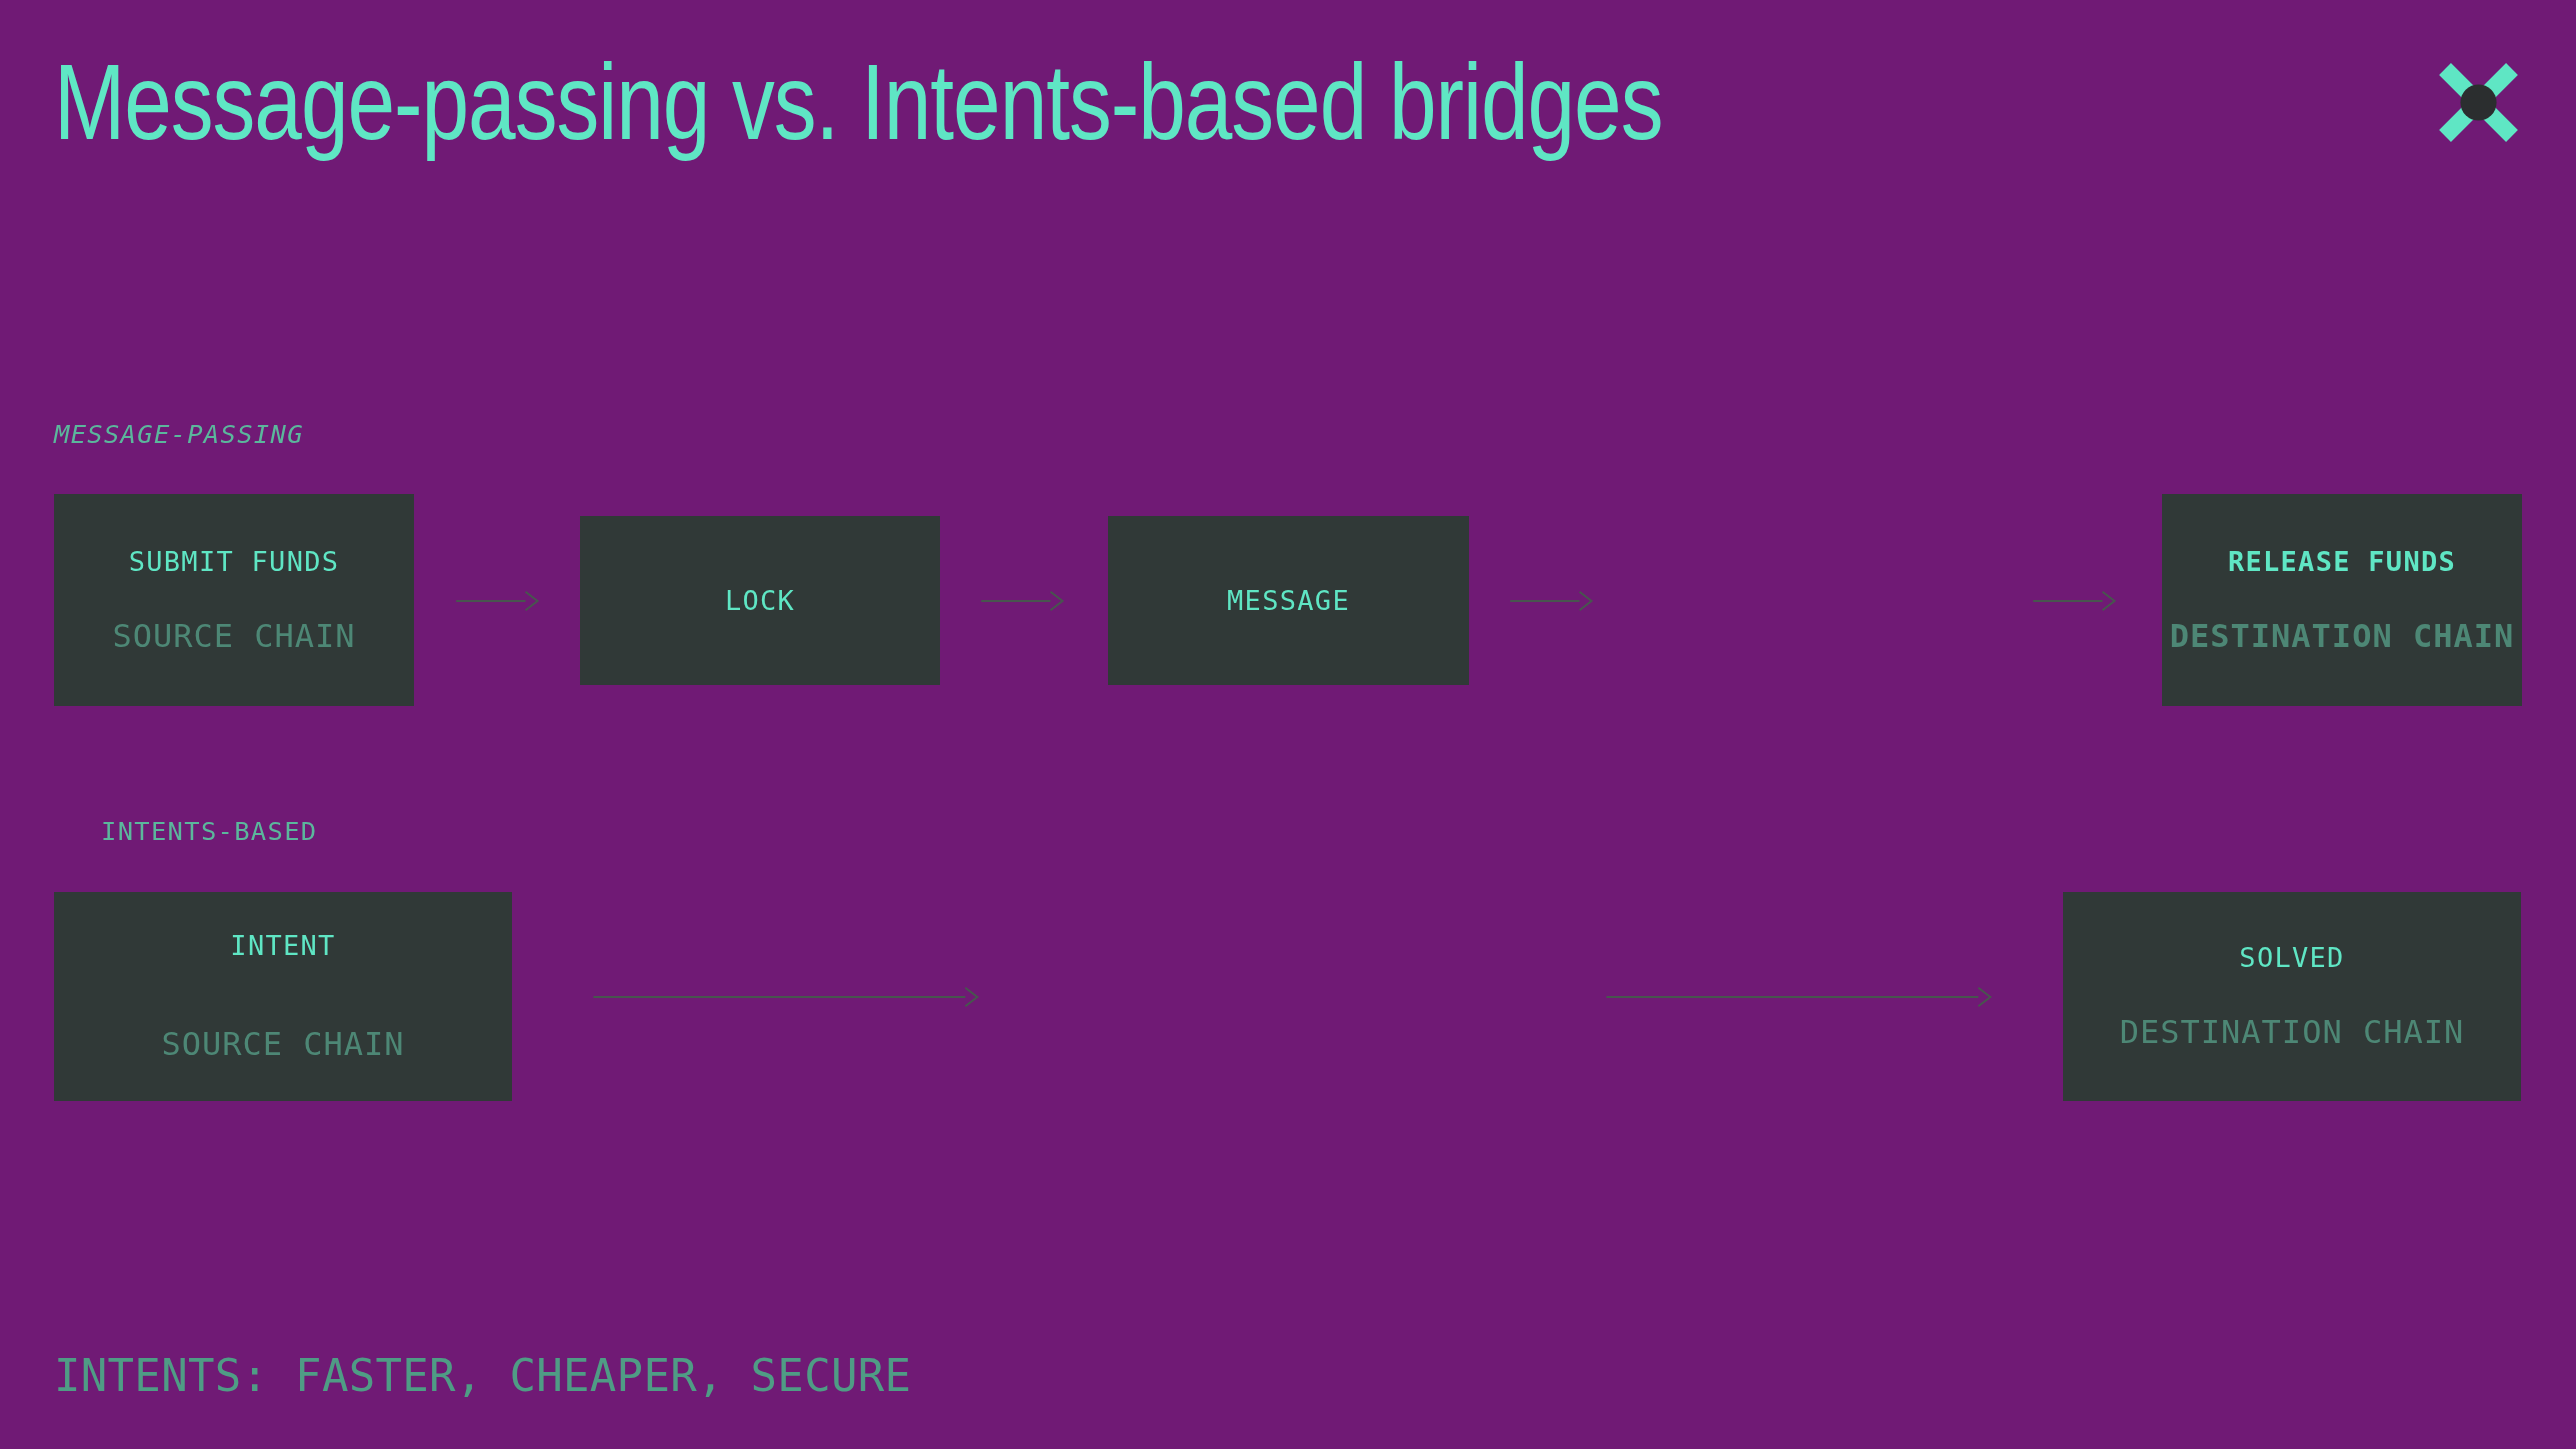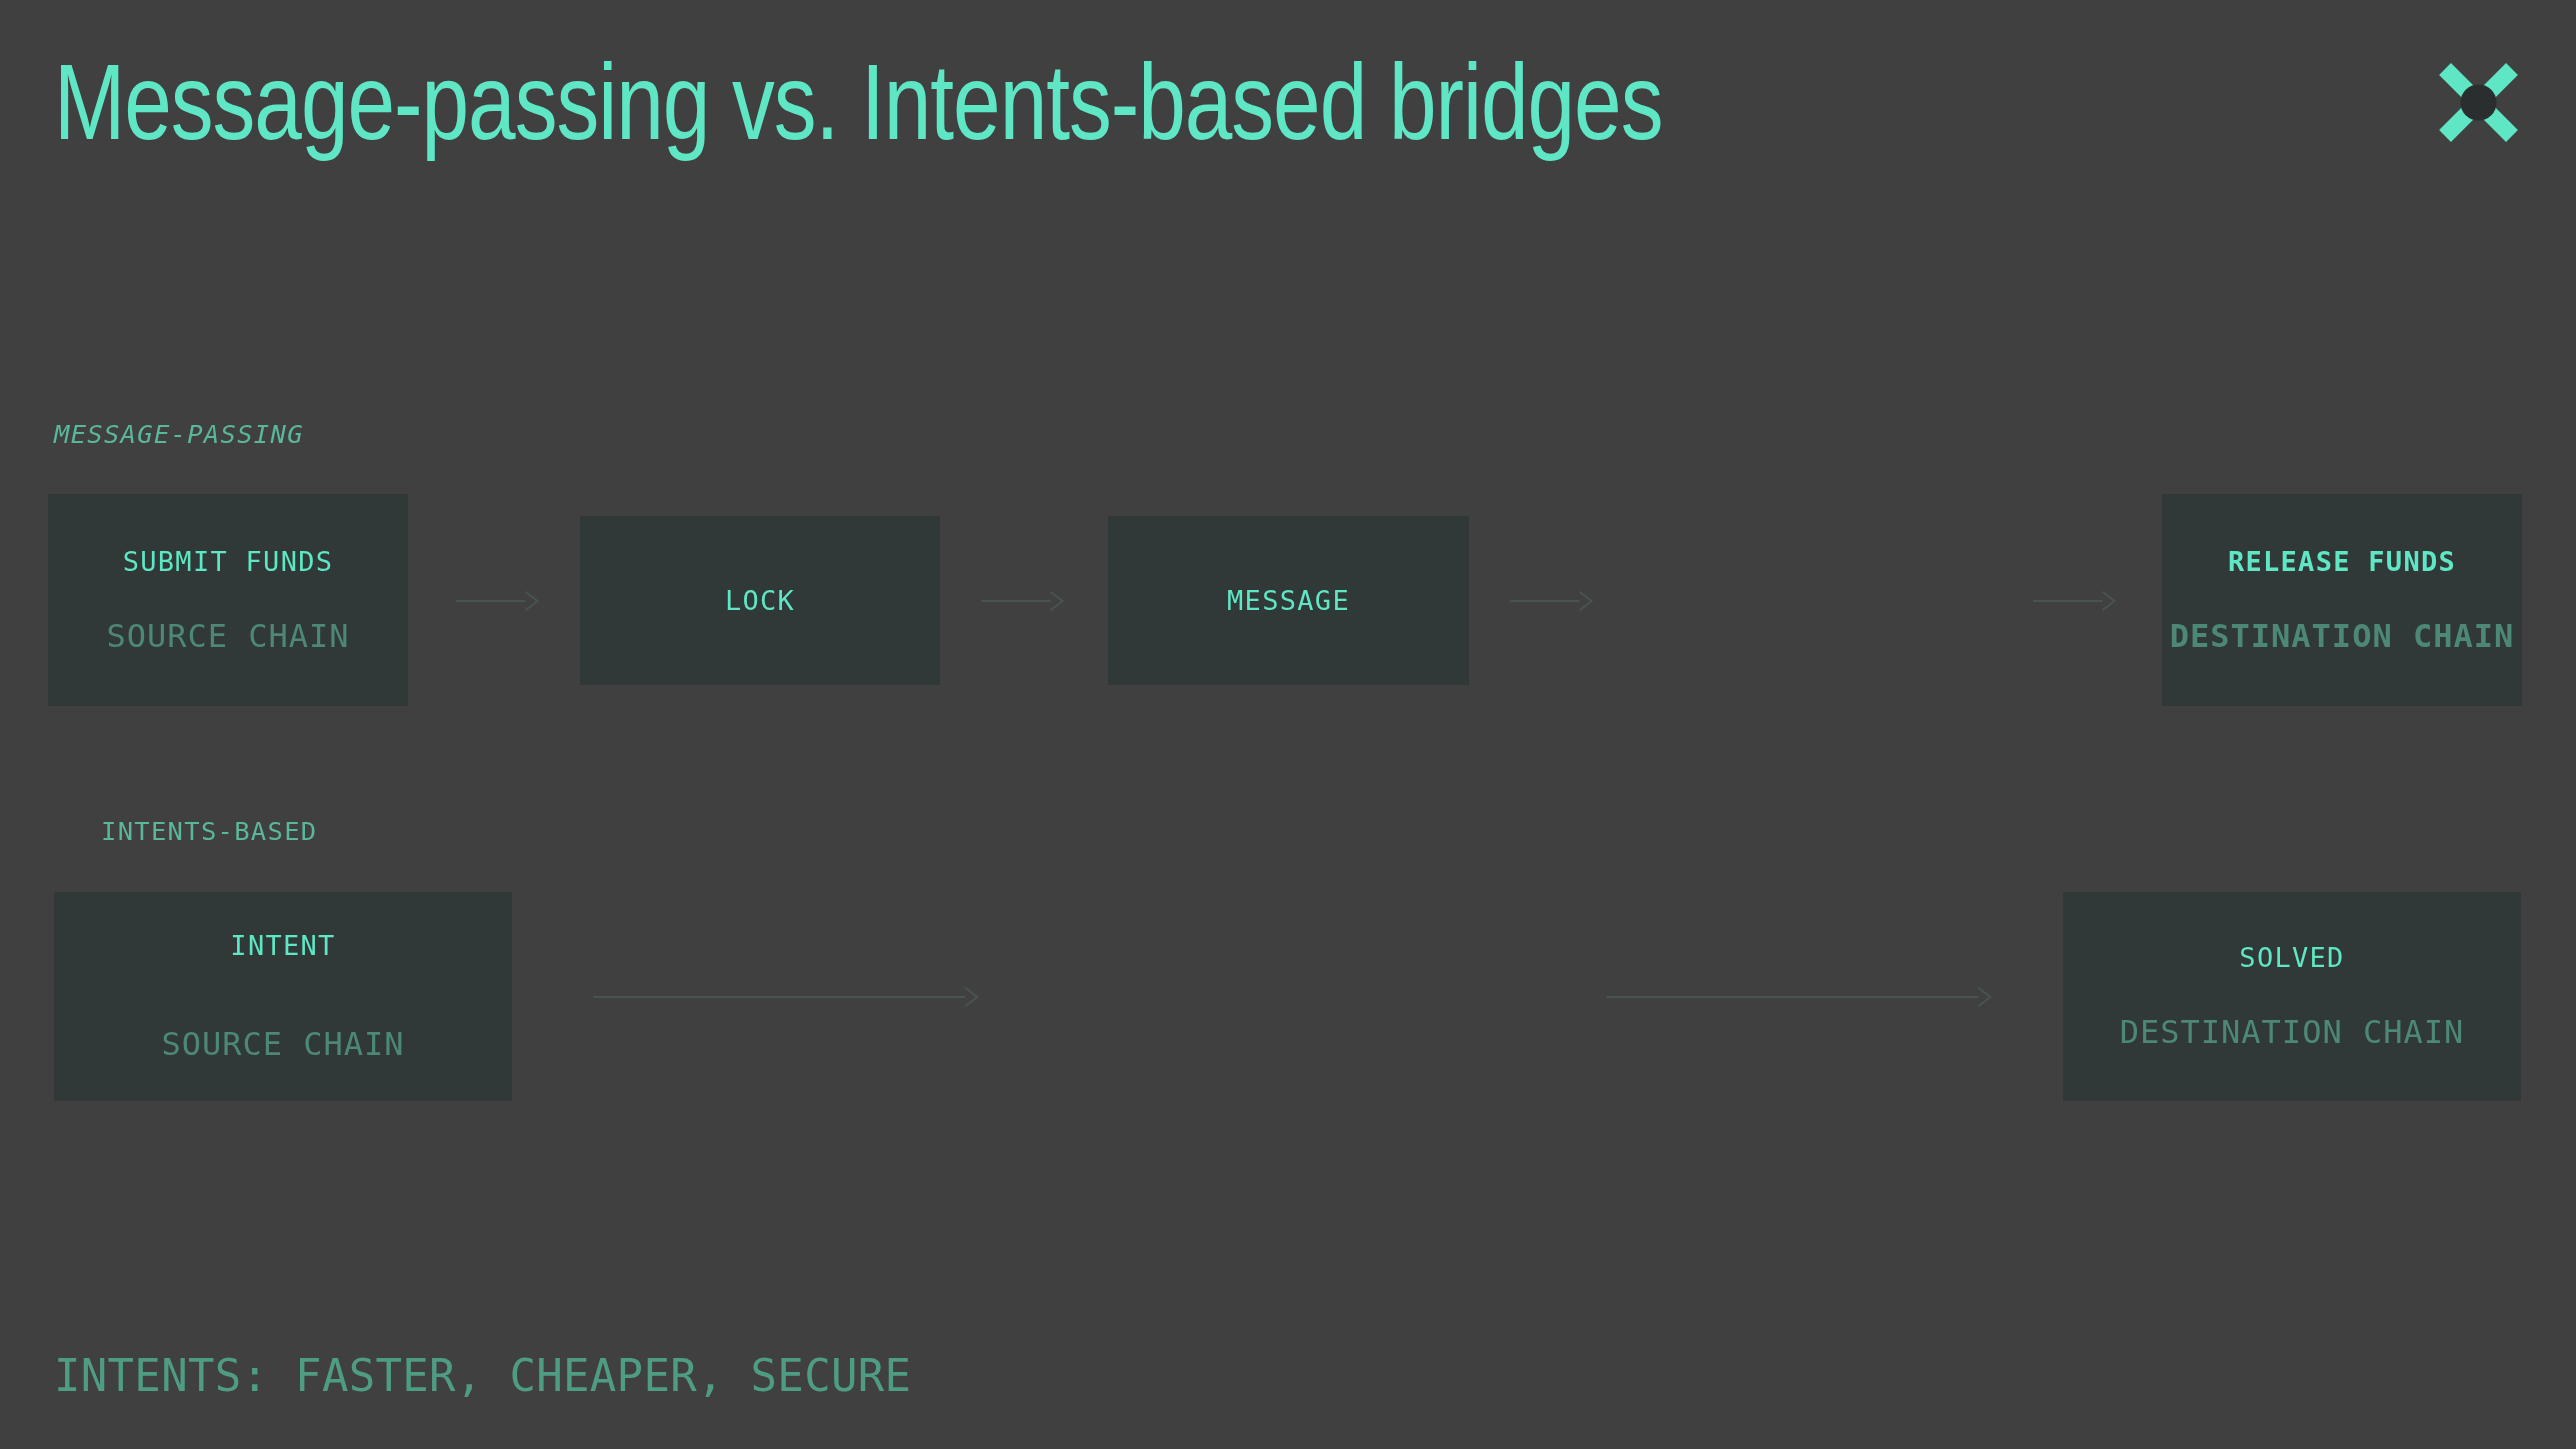--- a/index.html
+++ b/index.html
@@ -1,20 +1,20 @@
 <!DOCTYPE html>
 <html style="font-size:10.7px"><head>
 <meta charset="utf-8">
 <style>
   html, body { margin: 0; padding: 0; background: #2b2e2f; }
   .slide {
     position: relative;
     width: 2576px;
     height: 1449px;
-    background: #404040;
+    background: #701a75;
     overflow: hidden;
     font-family: "Liberation Sans", sans-serif;
   }
   .page-title {
     position: absolute;
     left: 54px;
     top: 46px;
     margin: 0;
     font-size: 107px;
     font-weight: 300;
@@ -94,21 +94,21 @@
   <svg class="logo" viewBox="0 0 124 124" xmlns="http://www.w3.org/2000/svg">
     <g stroke="#5fe6c4" stroke-width="25" stroke-linecap="butt">
       <line x1="12" y1="12" x2="112" y2="112"></line>
       <line x1="112" y1="12" x2="12" y2="112"></line>
     </g>
     <circle cx="62" cy="62" r="27" fill="#2b2e2f"></circle>
   </svg>
 
   <div class="section-label label-row1">MESSAGE-PASSING</div>
 
-  <div class="node" style="left:48px; top:494px; width:360px; height:212px;">
+  <div class="node" style="left:54px; top:494px; width:360px; height:212px;">
     <div class="node-title">SUBMIT FUNDS</div>
     <div class="node-subtitle">SOURCE CHAIN</div>
   </div>
 
   <svg class="arrow" style="left:456px; top:581px;" width="83" height="40" viewBox="0 0 124 60">
     <line x1="0" y1="30" x2="104" y2="30"></line>
     <polyline points="104,16 122,30 104,44"></polyline>
   </svg>
 
   <div class="node" style="left:580px; top:516px; width:360px; height:169px;">

